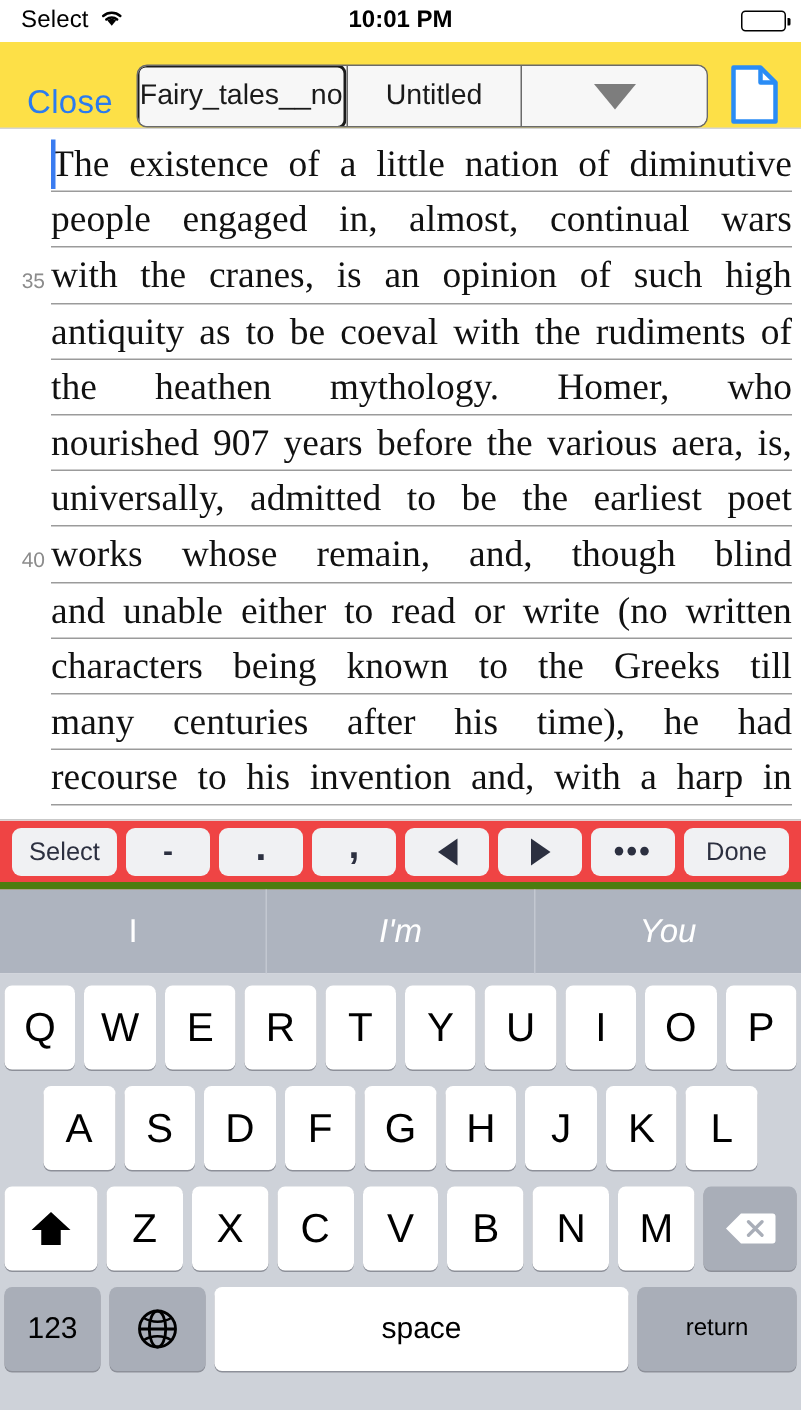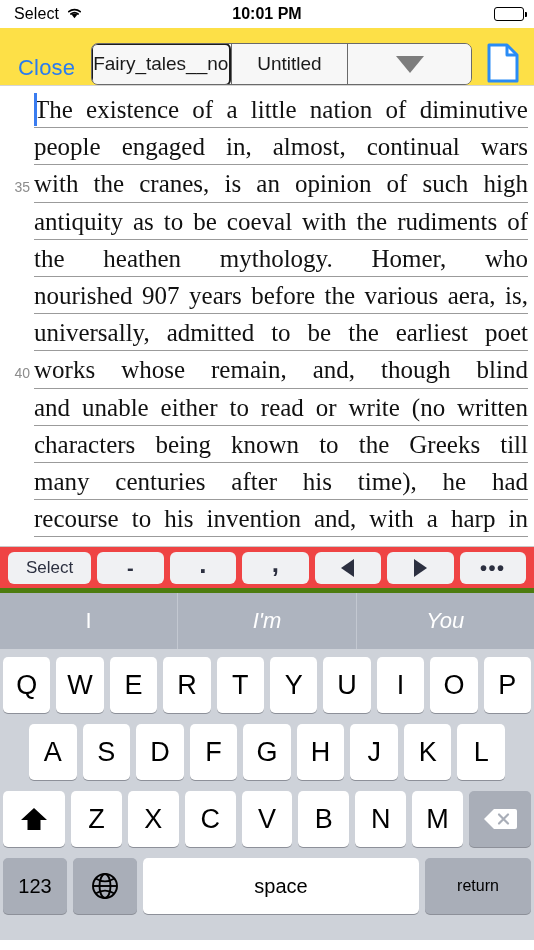--- a/index.html
+++ b/index.html
@@ -384,20 +384,23 @@
       </div>
       <div class="acc-btn">
         <span class="tri-left"></span>
       </div>
       <div class="acc-btn">
         <span class="tri-right"></span>
       </div>
       <div class="acc-btn">
         <span class="acc-ellipsis">•••</span>
       </div>
+      <div class="acc-btn wide">
+        <span>Done</span>
+      </div>
     </div>
 
   <div class="predictive" id="predbar">
       <div class="pred-item">I</div>
       <div class="pred-item">I'm</div>
       <div class="pred-item">You</div>
     </div>
 
   <div class="keyboard">
     <div class="krow r1" id="krow1">

